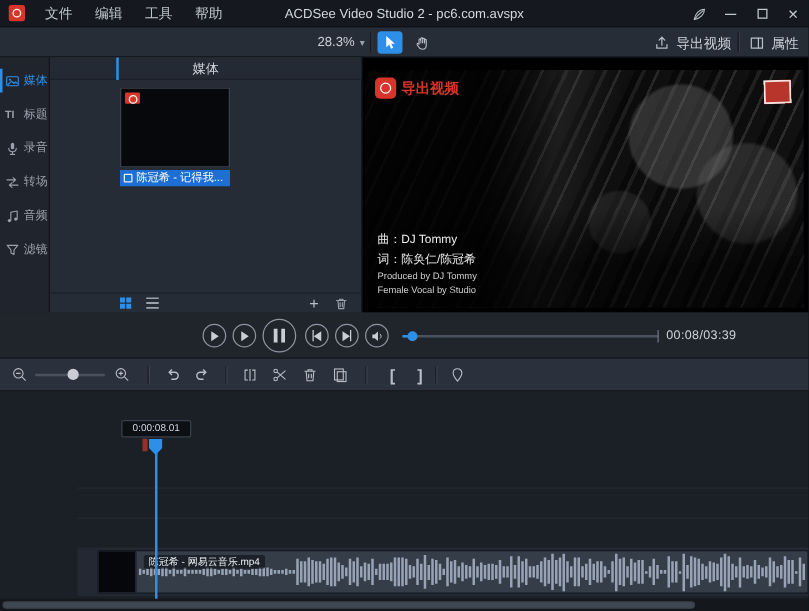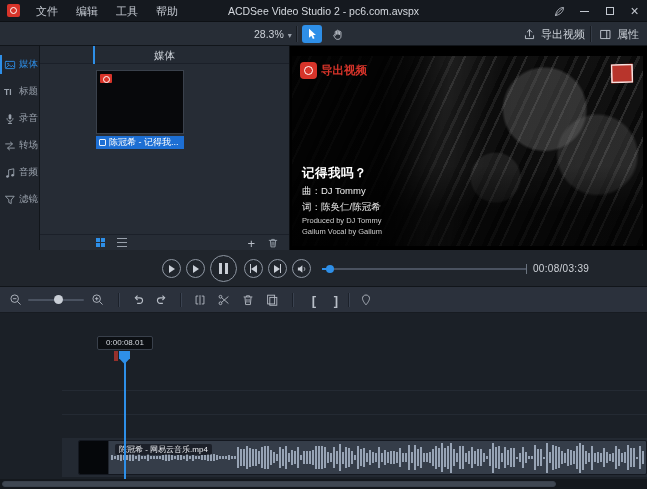--- a/index.html
+++ b/index.html
@@ -298,25 +298,24 @@
   <div id="preview">
     <div id="video">
       <div class="video-art"></div>
       <div class="video-shade"></div>
       <div class="brand-row">
         <span class="brand-logo"></span>
         <span class="brand-text">导出视频</span>
       </div>
       <span class="stamp"></span>
       <div class="credits">
-        <div class="song-title">记得我吗？</div>
         <div class="credit">曲：DJ Tommy</div>
         <div class="credit">词：陈奂仁/陈冠希</div>
         <div class="credit-en">Produced by DJ Tommy</div>
-        <div class="credit-en">Gailum Vocal by Gailum</div>
+        <div class="credit-en">Female Vocal by Studio</div>
       </div>
     </div>
   </div>
 
   <div id="transport">
     <span class="tp-btn" style="left:162px">
         <span class="tri-r"></span>
       </span>
     <span class="tp-btn" style="left:186px">
         <span class="tri-r"></span>

